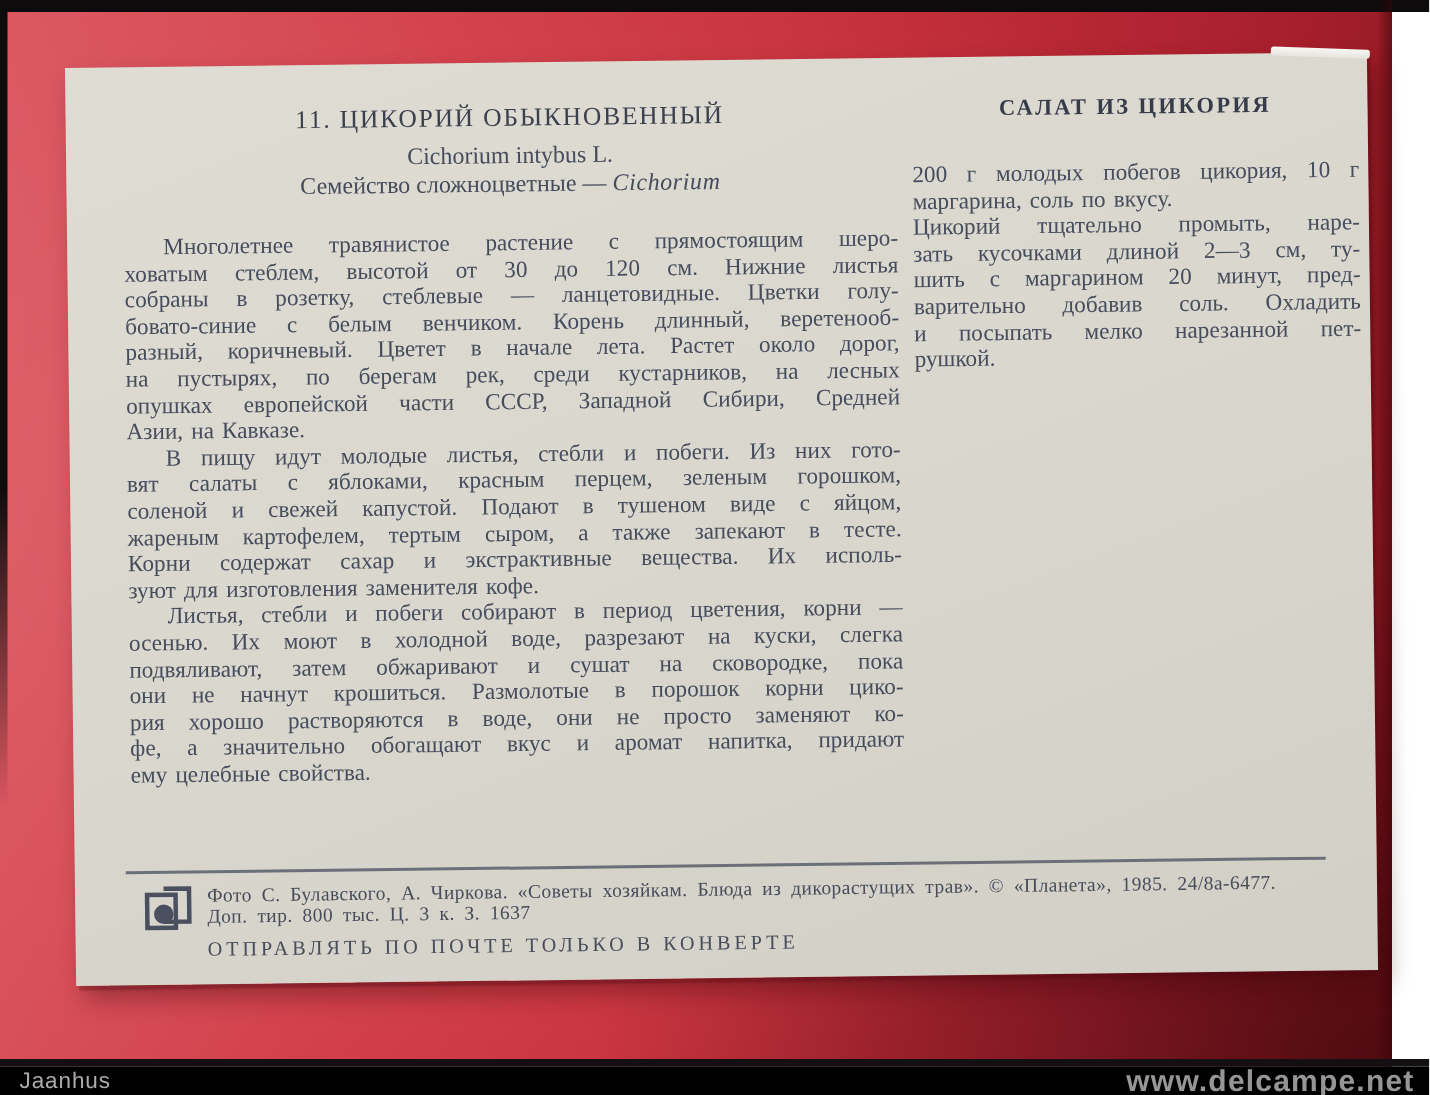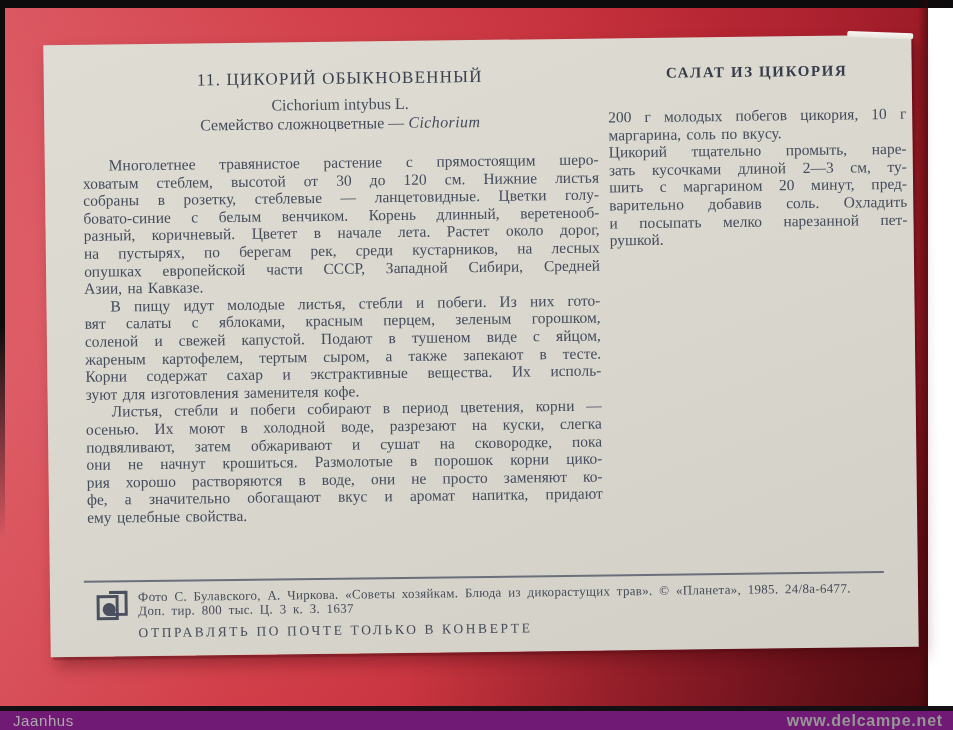--- a/index.html
+++ b/index.html
@@ -47,24 +47,24 @@
   .rule{position:absolute;left:34px;top:536px;width:800px;height:2px;background:#575e6c;opacity:.85;}
 
   .logo{position:absolute;left:44px;top:543px;width:37px;height:37px;}
   .logo svg{display:block;}
 
   .credits{position:absolute;left:88px;top:546px;width:790px;color:#464c5a;}
   .credit-line{white-space:nowrap;font-size:13px;line-height:13.5px;letter-spacing:0.3px;word-spacing:3px;}
   .postal{margin-top:8px;font-size:13.5px;letter-spacing:2.6px;color:#474d5b;white-space:nowrap;}
 
   
-  .white-strip{position:absolute;left:0;top:711px;width:953px;height:19px;background:#701a75;
+  .white-strip{position:absolute;left:0;top:711px;width:953px;height:19px;background:#000000;
     font-family:"Liberation Sans","DejaVu Sans",sans-serif;}
   .wm-left{position:absolute;left:13px;top:0;line-height:20px;font-size:15px;color:#ababab;letter-spacing:0.6px;}
-  .wm-right{position:absolute;right:10px;top:0;line-height:20px;font-size:16px;font-weight:bold;
+  .wm-right{position:absolute;right:10px;top:0;line-height:20px;font-size:20px;font-weight:bold;
     color:#969696;letter-spacing:0.8px;}
 </style>
 </head>
 <body>
 
 <div class="stage">
 
   <div class="photo">
     <div class="frame-top"></div>
     <div class="frame-left"></div>

